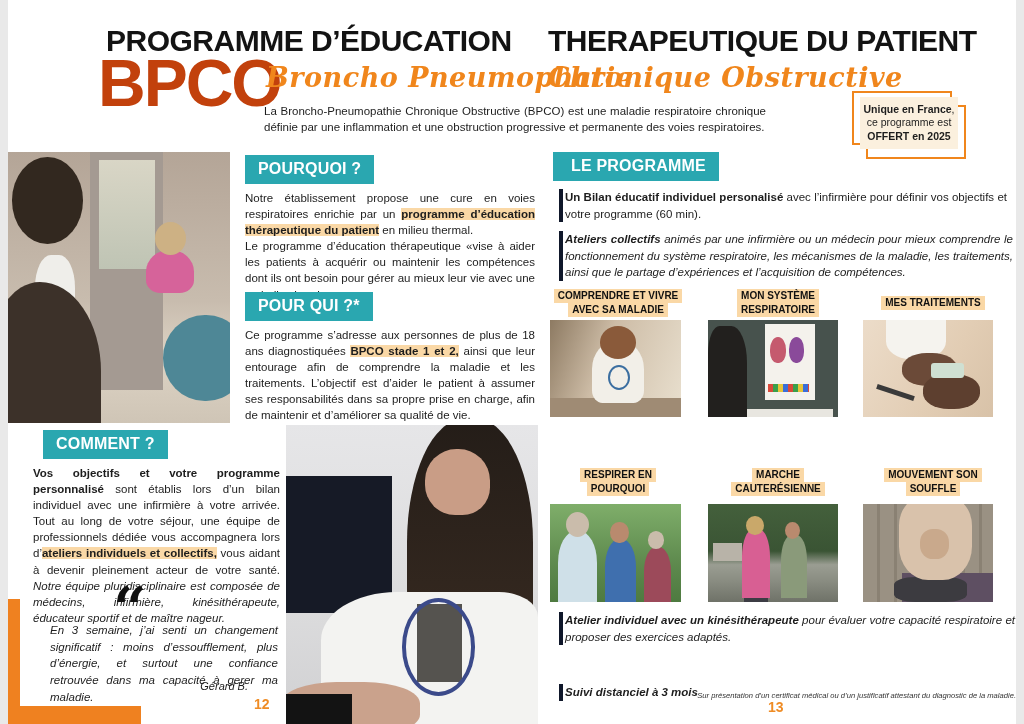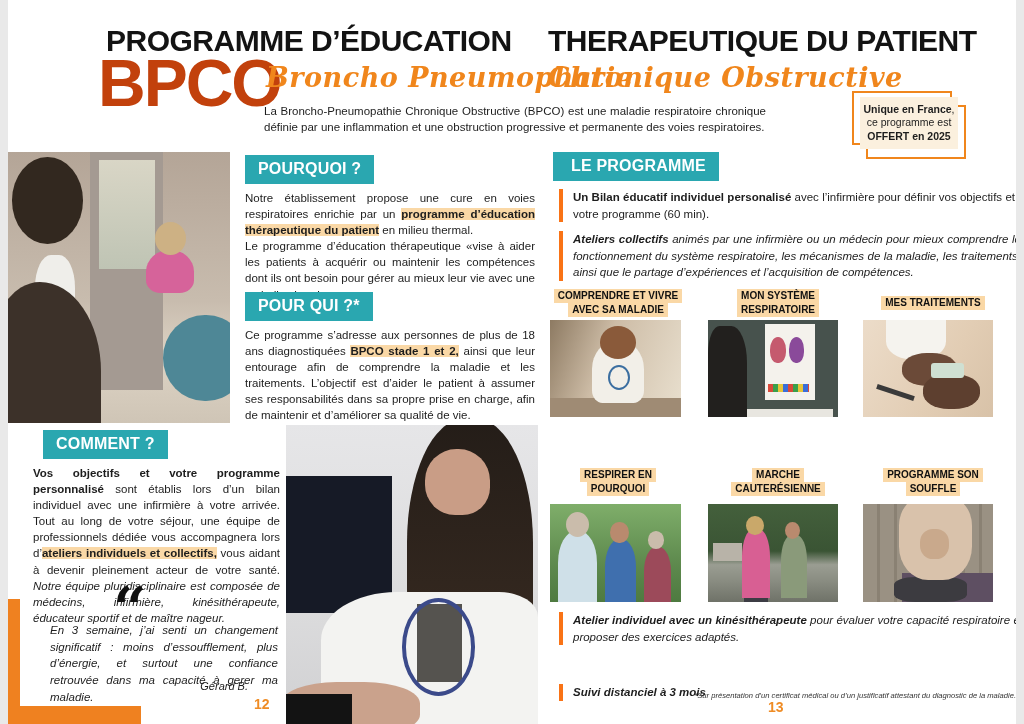--- a/index.html
+++ b/index.html
@@ -41,21 +41,21 @@
   
   .quote-mark{left:105px;top:580px;font-family:"DejaVu Serif",serif;font-weight:bold;
               font-size:58px;line-height:1;color:#111;}
   .quote-text{left:42px;top:622px;width:228px;font-size:11.5px;font-style:italic;
               line-height:1.45;text-align:justify;}
   .quote-author{left:70px;top:680px;width:170px;text-align:right;font-size:11px;font-style:italic;}
   .page-num{font-size:14px;font-weight:bold;color:#ef8c25;}
   .pn-12{left:246px;top:696px;}
   .pn-13{left:760px;top:699px;}
   
-  .bullet{border-left:4px solid #f97316;padding-left:10px;font-size:11.5px;line-height:1.45;
+  .bullet{border-left:4px solid #0f172a;padding-left:2px;font-size:11.5px;line-height:1.45;
           text-align:justify;}
   .bullet .bb{font-weight:bold;}
   .bullet.it{font-style:italic;}
   
   .cap-wrap{width:160px;height:30px;text-align:center;font-size:10px;font-weight:bold;
             line-height:1.4;color:#111;display:flex;flex-direction:column;
             align-items:center;justify-content:center;}
   .cap-line{display:inline-block;background:#fad8a6;padding:0 4px;}
   .cap-line:empty{display:none;}
   
@@ -243,21 +243,21 @@
 
   <div class="abs cap-wrap" style="left:530px;top:467px;">
     <span class="cap-line">RESPIRER EN</span>
     <span class="cap-line">POURQUOI</span>
   </div>
   <div class="abs cap-wrap" style="left:690px;top:467px;">
     <span class="cap-line">MARCHE</span>
     <span class="cap-line">CAUTERÉSIENNE</span>
   </div>
   <div class="abs cap-wrap" style="left:845px;top:467px;">
-    <span class="cap-line">PROGRAMME SON</span>
+    <span class="cap-line">MOUVEMENT SON</span>
     <span class="cap-line">SOUFFLE</span>
   </div>
 
   <div class="abs ph framed ph-outdoor">
     <div class="s po-p1"></div>
     <div class="s po-h1"></div>
     <div class="s po-p2"></div>
     <div class="s po-h2"></div>
     <div class="s po-p3"></div>
     <div class="s po-h3"></div>

